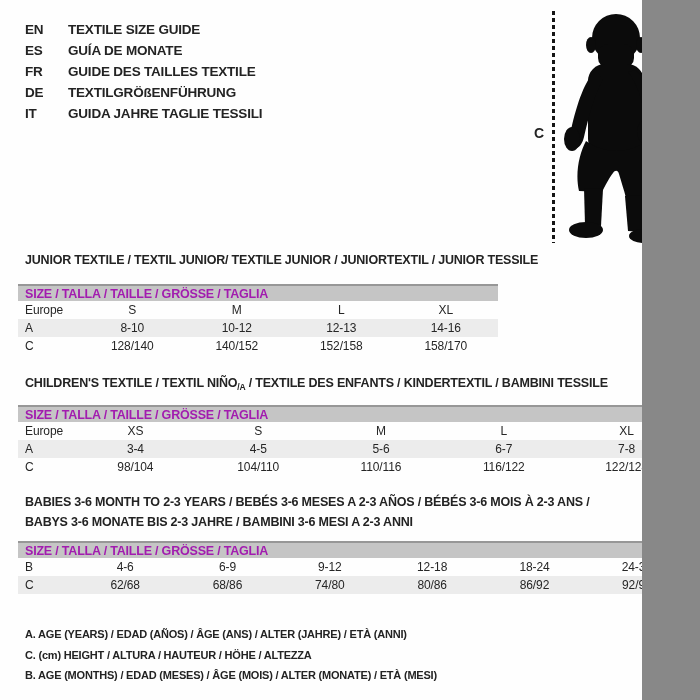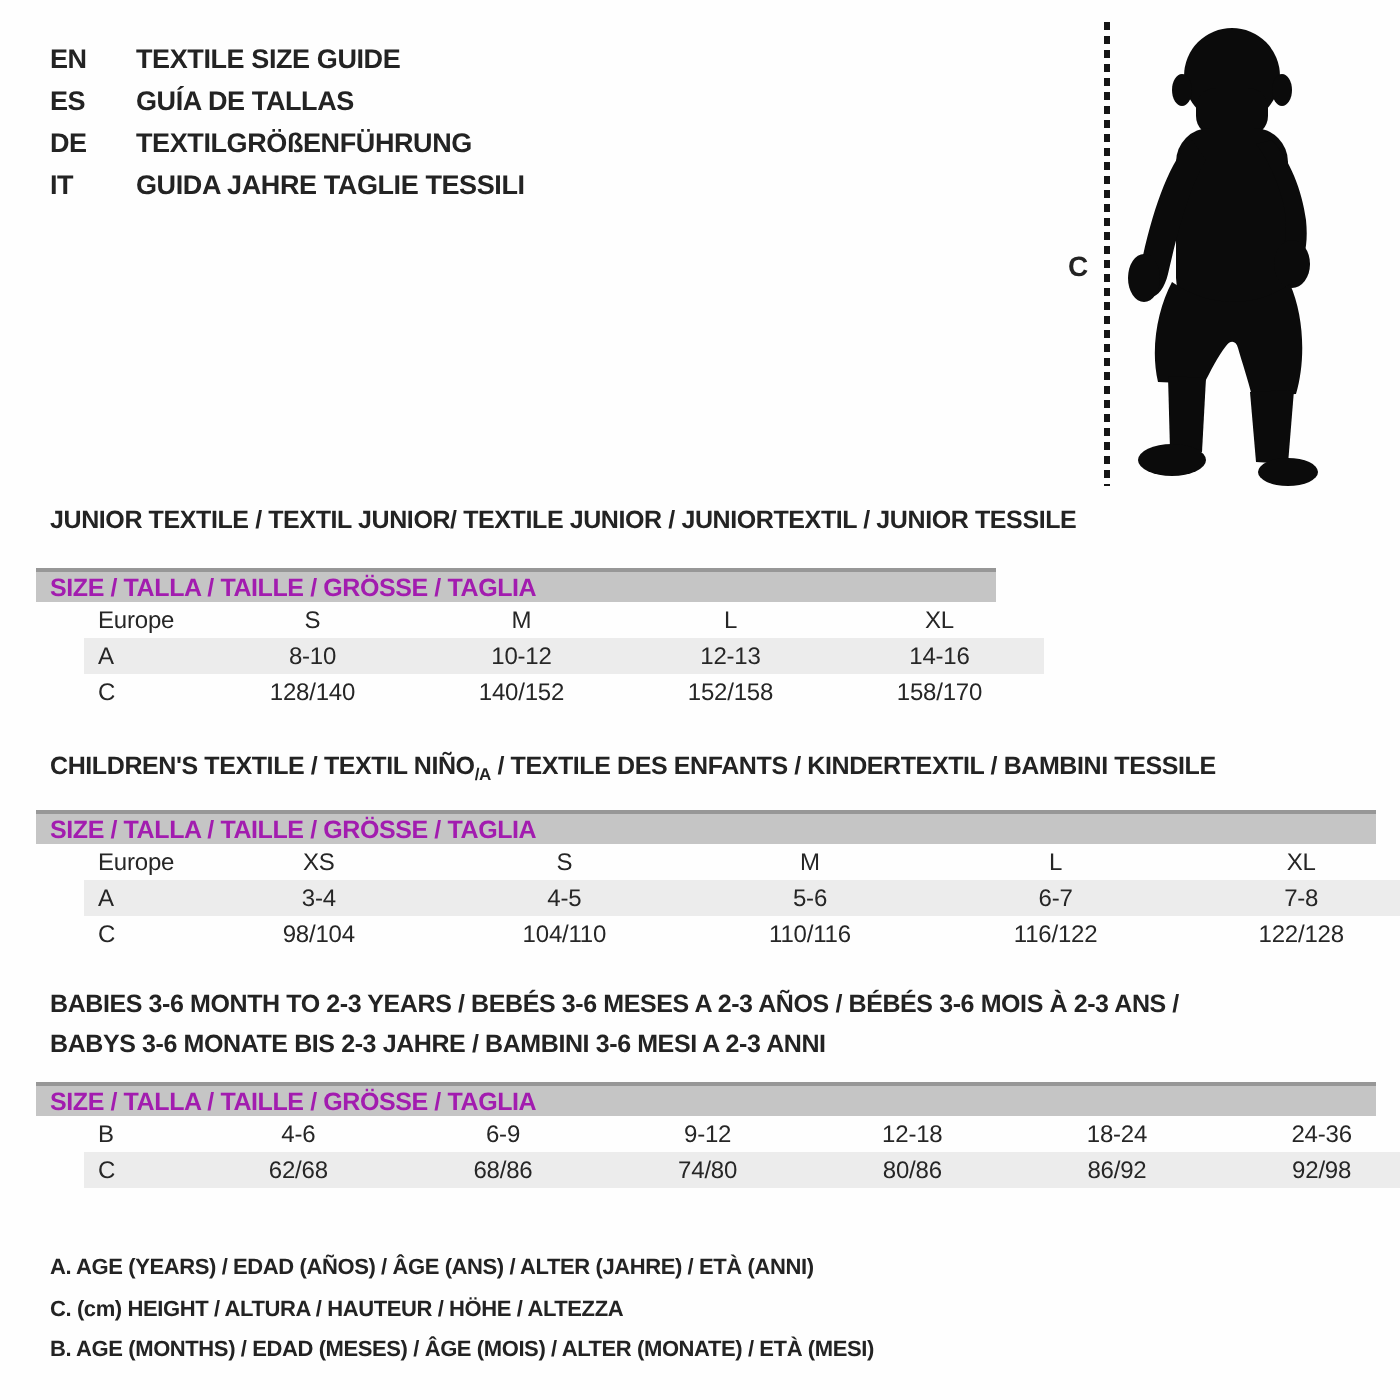--- a/index.html
+++ b/index.html
@@ -1,17 +1,17 @@
 <!DOCTYPE html>
 <html><head>
 <meta charset="utf-8">
 <style>
   html,body{margin:0;padding:0;background:#888;}
   .page{
-    position:relative;width:700px;height:700px;background:#fefefe;
+    position:relative;width:642px;height:700px;background:#fefefe;
     font-family:"Liberation Sans",sans-serif;color:#232323;overflow:hidden;
   }
   
   .lang{position:absolute;left:25px;top:19px;}
   .lang-row{display:flex;height:21px;align-items:center;font-weight:bold;
     font-size:13.5px;letter-spacing:-0.2px;white-space:nowrap;}
   .lang-code{width:43px;}
   
   .dotted{position:absolute;left:552px;top:11px;width:3px;height:232px;
     background-image:repeating-linear-gradient(to bottom,#151515 0 4px,transparent 4px 7px);}
@@ -19,21 +19,21 @@
   .sil{position:absolute;left:558px;top:8px;}
   
   .sec-title{position:absolute;left:25px;font-size:12.5px;font-weight:bold;
     letter-spacing:-0.2px;white-space:nowrap;}
   .sub{font-size:8.5px;vertical-align:-3px;}
   
   .tblwrap{position:absolute;left:18px;}
   .bar{height:17px;background:#c5c5c5;border-top:2px solid #979797;box-sizing:border-box;
     display:flex;align-items:center;padding-left:7px;font-weight:bold;font-size:12.5px;
     color:#a21caf;letter-spacing:-0.2px;}
-  table{border-collapse:collapse;table-layout:fixed;margin-left:24px;}
+  table{border-collapse:collapse;table-layout:fixed;}
   td{font-size:12px;text-align:center;height:18px;padding:0;letter-spacing:-0.1px;
     white-space:nowrap;overflow:hidden;color:#262626;}
   td.lab{text-align:left;padding-left:7px;}
   tr.shade{background:#ececec;}
   .t1 table{width:480px;} .t1 .bar{width:480px;}
   .t2 table,.t3 table{width:670px;} .t2 .bar,.t3 .bar{width:670px;}
   
   .foot{position:absolute;left:25px;top:624px;font-size:11px;font-weight:bold;
     line-height:20.5px;letter-spacing:-0.2px;white-space:nowrap;}
 </style>
@@ -42,21 +42,25 @@
 
 <div class="page">
 
   <div class="lang">
     <div class="lang-row">
       <span class="lang-code">EN</span>
       <span>TEXTILE SIZE GUIDE</span>
     </div>
     <div class="lang-row">
       <span class="lang-code">ES</span>
-      <span>GUÍA DE TALLAS</span>
+      <span>GUÍA DE MONATE</span>
+    </div>
+    <div class="lang-row">
+      <span class="lang-code">FR</span>
+      <span>GUIDE DES TAILLES TEXTILE</span>
     </div>
     <div class="lang-row">
       <span class="lang-code">DE</span>
       <span>TEXTILGRÖßENFÜHRUNG</span>
     </div>
     <div class="lang-row">
       <span class="lang-code">IT</span>
       <span>GUIDA JAHRE TAGLIE TESSILI</span>
     </div>
   </div>

